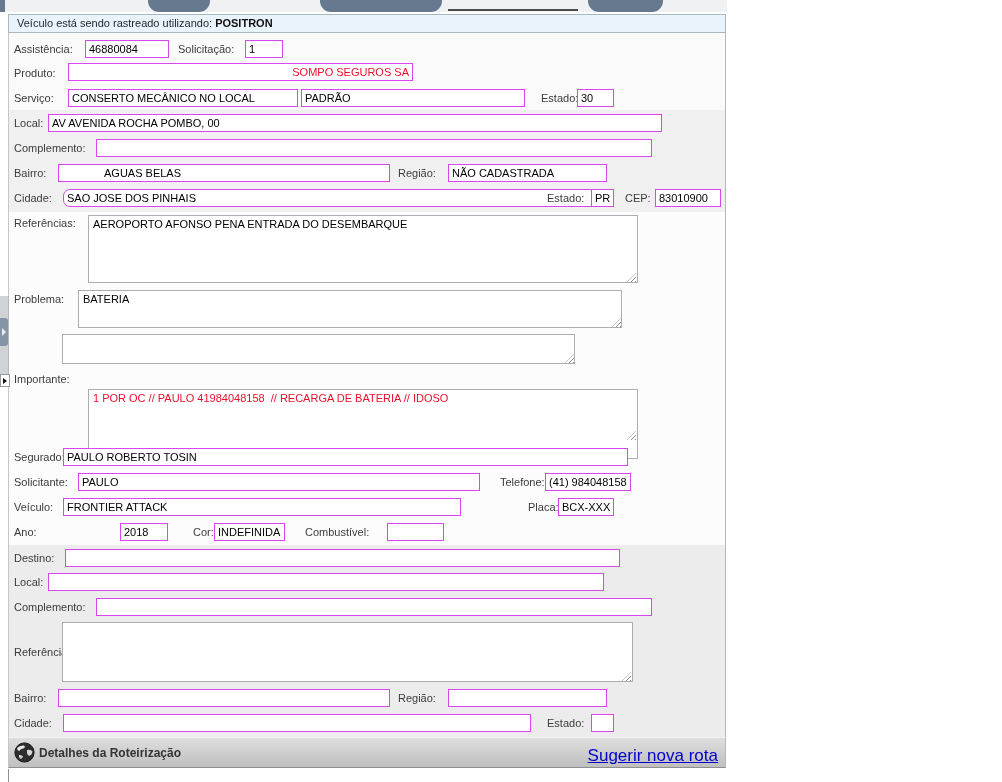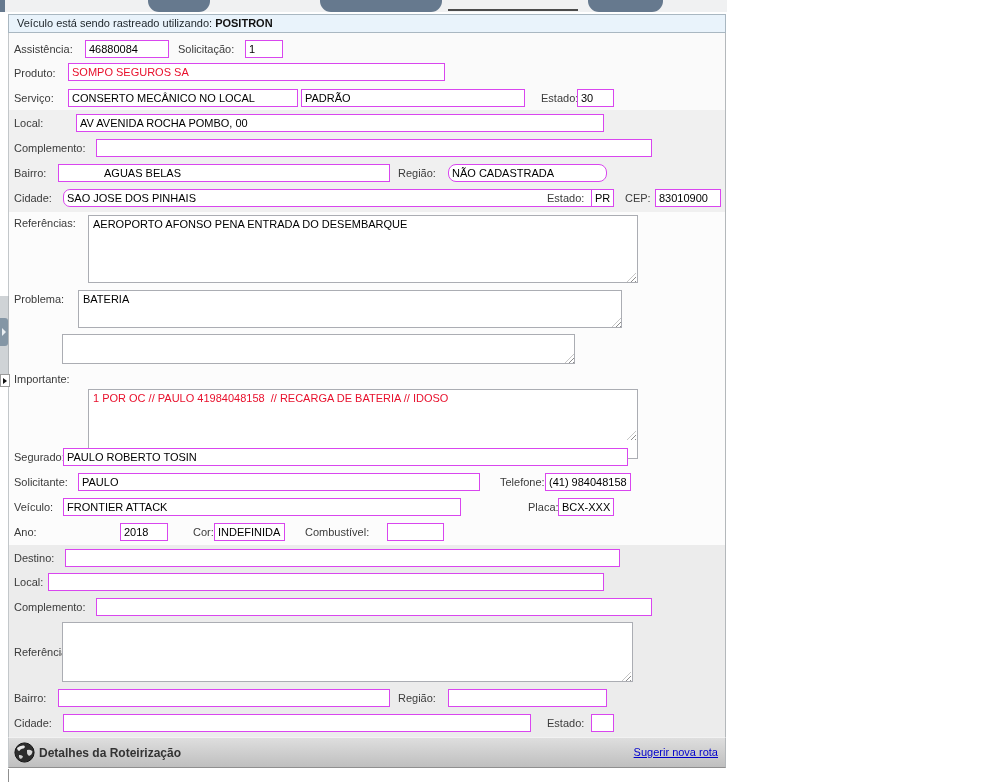--- a/index.html
+++ b/index.html
@@ -46,21 +46,21 @@
   .sidearrow{position:absolute;left:0;top:374px;width:10px;height:13px;background:#fff;border:1px solid #9b9b9b;box-sizing:border-box;}
   .sidearrow .tri{position:absolute;left:2px;top:3px;width:0;height:0;
         border-left:4px solid #111;border-top:3px solid transparent;border-bottom:3px solid transparent;}
   
   .routebar{position:absolute;left:8px;top:737px;width:718px;height:31px;box-sizing:border-box;
             background:linear-gradient(#dedede,#bfbfbf);
             border-top:1px solid #f2f2f2;border-bottom:1px solid #8f8f8f;
             border-left:1px solid #c3c7ca;border-right:1px solid #b4b8bb;}
   .routebar .title{position:absolute;left:30px;top:8px;font-size:12px;font-weight:bold;color:#333;}
   .routebar .globe{position:absolute;left:5px;top:4px;width:21px;height:21px;}
-  .routebar a{position:absolute;right:7px;top:8px;color:#0000cc;text-decoration:underline;font-size:11px;cursor:pointer;}
+  .routebar a{position:absolute;right:7px;top:8px;color:#0000cc;text-decoration:underline;font-size:17px;cursor:pointer;}
   .nextpanel{position:absolute;left:8px;top:769px;width:718px;height:13px;background:#ffffff;
              border-left:1px solid #8f8f8f;box-sizing:border-box;}
 </style>
 </head>
 <body>
 
 <div class="topbar">
   <div class="tb-sliver"></div>
   <button class="tb-btn" style="left:148px;width:62px;"></button>
   <button class="tb-btn" style="left:320px;width:122px;"></button>
@@ -78,38 +78,38 @@
   <div class="band b3"></div>
   <div class="band b4"></div>
 </div>
 
 <span class="lbl" style="left:14px;top:43px;">Assistência:</span>
 <input class="inp" style="left: 85px; top: 40px; width: 84px;" value="46880084">
 <span class="lbl" style="left:178px;top:43px;">Solicitação:</span>
 <input class="inp" style="left: 245px; top: 40px; width: 38px;" value="1">
 
 <span class="lbl" style="left:14px;top:67px;">Produto:</span>
-<input class="inp red" style="left: 68px; top: 63px; width: 377px;" value="SOMPO SEGUROS SA">
+<input class="inp red" style="left: 68px; top: 63px; width: 345px; text-align: right;" value="SOMPO SEGUROS SA">
 
 <span class="lbl" style="left:14px;top:92px;">Serviço:</span>
 <input class="inp" style="left: 68px; top: 89px; width: 230px;" value="CONSERTO MECÂNICO NO LOCAL">
 <input class="inp" style="left: 301px; top: 89px; width: 224px;" value="PADRÃO">
 <span class="lbl" style="left:541px;top:92px;">Estado:</span>
 <input class="inp" style="left: 577px; top: 89px; width: 37px;" value="30">
 
 <span class="lbl" style="left:14px;top:117px;">Local:</span>
-<input class="inp" style="left: 76px; top: 114px; width: 528px;" value="AV AVENIDA ROCHA POMBO, 00">
+<input class="inp" style="left: 48px; top: 114px; width: 614px;" value="AV AVENIDA ROCHA POMBO, 00">
 
 <span class="lbl" style="left:14px;top:142px;">Complemento:</span>
 <input class="inp" style="left: 96px; top: 139px; width: 556px;" value="">
 
 <span class="lbl" style="left:14px;top:167px;">Bairro:</span>
 <input class="inp" style="left: 58px; top: 164px; width: 332px; padding-left: 45px;" value="AGUAS BELAS">
 <span class="lbl" style="left:398px;top:167px;">Região:</span>
-<input class="inp" style="left: 448px; top: 164px; width: 159px; border-radius: 8px;" value="NÃO CADASTRADA">
+<input class="inp" style="left: 448px; top: 164px; width: 159px;" value="NÃO CADASTRADA">
 
 <span class="lbl" style="left:14px;top:192px;">Cidade:</span>
 <input class="inp" style="left: 63px; top: 189px; width: 542px; border-radius: 7px;" value="SAO JOSE DOS PINHAIS">
 <span class="lbl" style="left:547px;top:192px;">Estado:</span>
 <input class="inp" style="left: 591px; top: 189px; width: 23px;" value="PR">
 <span class="lbl" style="left:625px;top:192px;">CEP:</span>
 <input class="inp" style="left: 655px; top: 189px; width: 66px;" value="83010900">
 
 <span class="lbl" style="left:14px;top:217px;">Referências:</span>
 <textarea class="ta" style="left: 88px; top: 215px; width: 550px; height: 68px;">AEROPORTO AFONSO PENA ENTRADA DO DESEMBARQUE</textarea>

